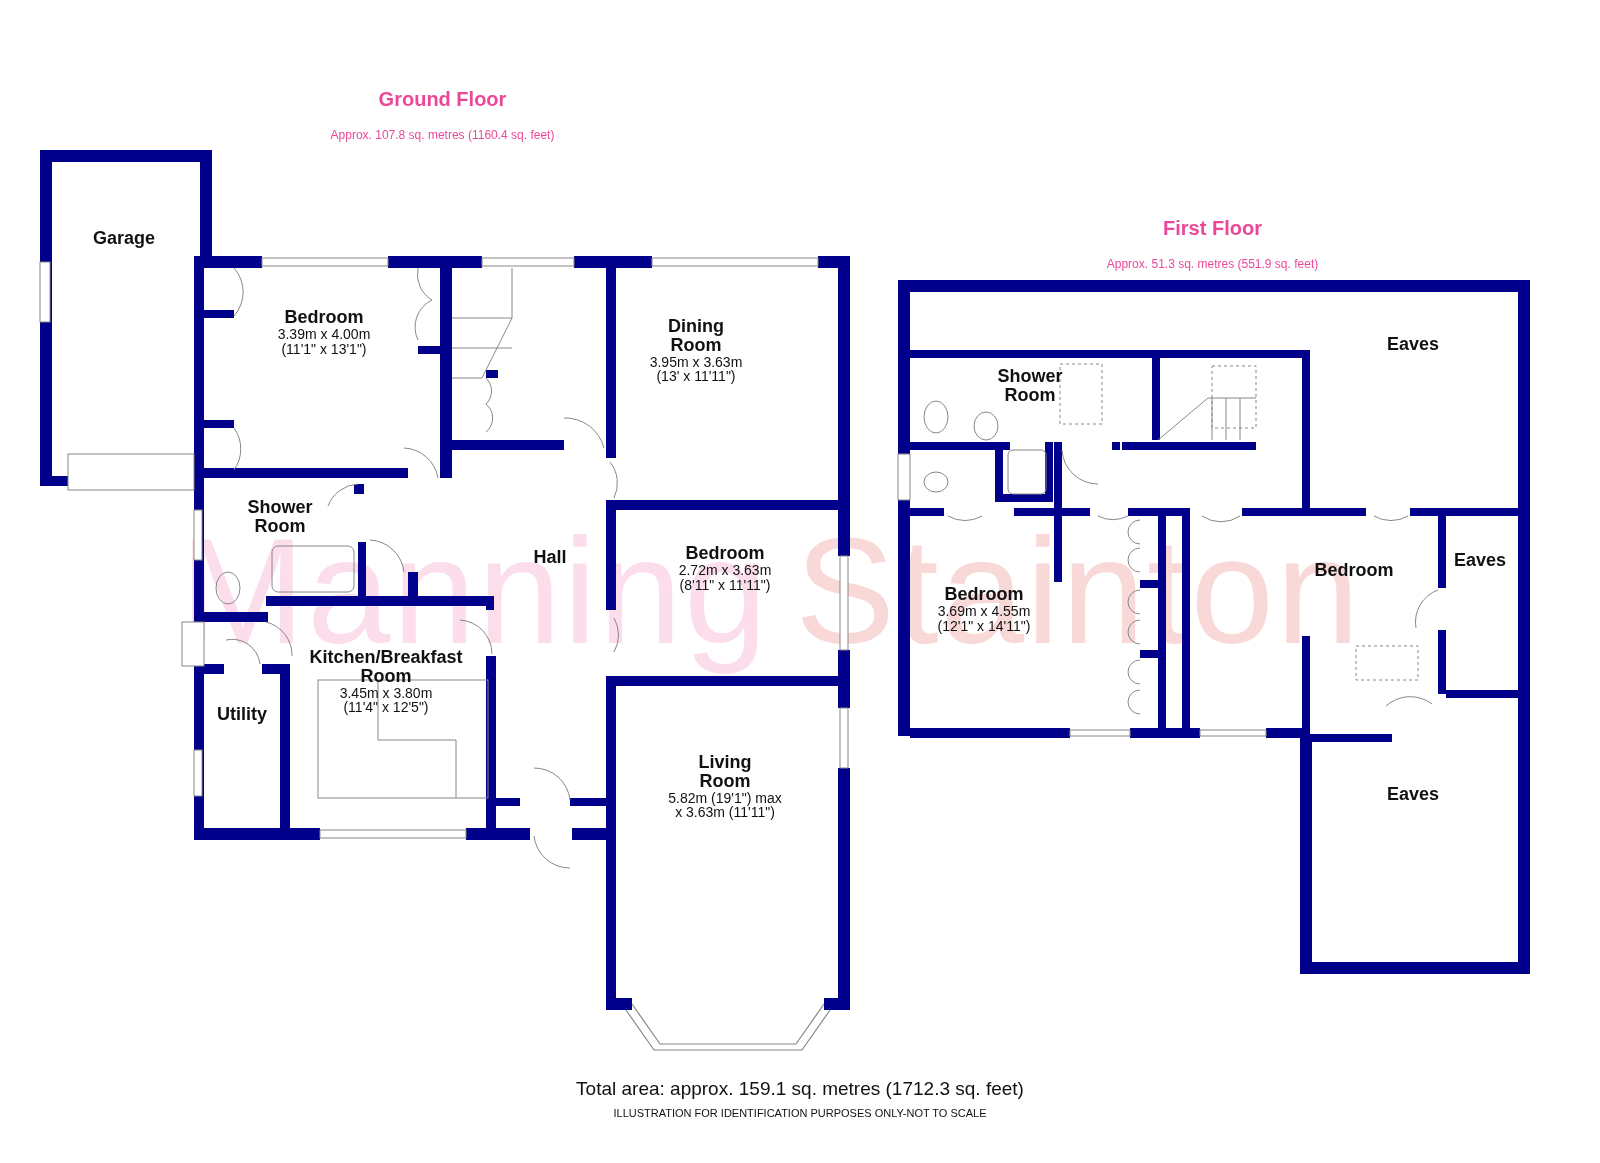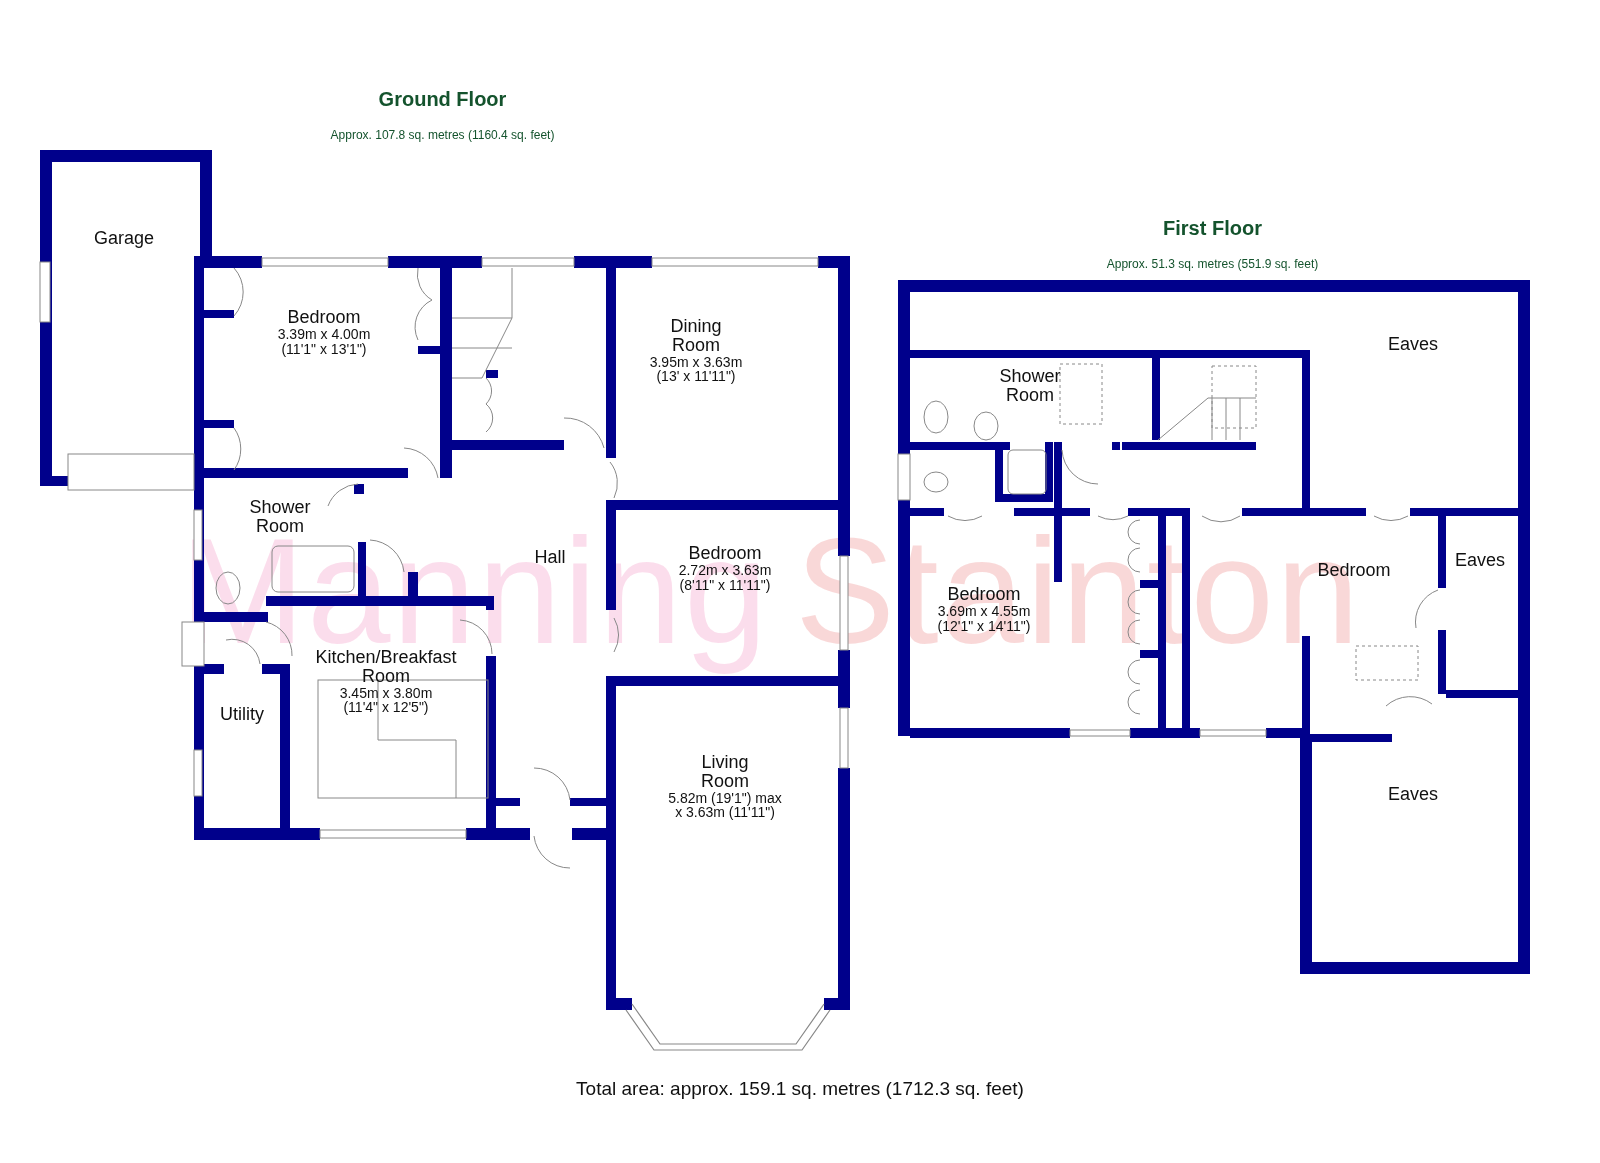--- a/index.html
+++ b/index.html
@@ -1,22 +1,22 @@
 <!DOCTYPE html>
 <html><head>
 <meta charset="utf-8">
 <style>
   html, body { margin: 0; padding: 0; background: #ffffff; }
   body { width: 1600px; height: 1163px; position: relative; overflow: hidden; font-family: "Liberation Sans", sans-serif; }
-  .floor-title { position: absolute; text-align: center; color: #14532d; }
+  .floor-title { position: absolute; text-align: center; color: #ec4899; }
   .floor-title .name { font-weight: bold; font-size: 20px; display: block; }
   .floor-title .area { font-size: 12px; display: block; margin-top: 17px; }
   svg.plan { position: absolute; left: 0; top: 0; }
   .label { position: absolute; text-align: center; color: #111; line-height: 1.05; white-space: nowrap; transform: translateX(-50%); }
-  .label .room { font-weight: normal; font-size: 18px; display: block; }
+  .label .room { font-weight: bold; font-size: 18px; display: block; }
   .label .dim { font-size: 14px; display: block; }
   .watermark { position: absolute; top: 505px; font-size: 150px; font-family: "Liberation Sans", sans-serif; letter-spacing: 2px; opacity: 0.18; white-space: nowrap; }
   .wm1 { left: 180px; color: #ec4899; }
   .wm2 { left: 795px; color: #e03030; }
   .footer { position: absolute; left: 0; width: 1600px; text-align: center; color: #111; }
   .footer.total { top: 1078px; font-size: 19px; }
   .footer.disc { top: 1107px; font-size: 11px; line-height: 1.2; }
 </style>
 </head>
 <body>
@@ -255,13 +255,14 @@
 </div>
 <div class="label" style="left:1480px; top:551px;">
   <span class="room">Eaves</span>
 </div>
 <div class="label" style="left:1413px; top:785px;">
   <span class="room">Eaves</span>
 </div>
 
 <div class="footer total">Total area: approx. 159.1 sq. metres (1712.3 sq. feet)</div>
 <div class="footer disc">
+  <div>ILLUSTRATION FOR IDENTIFICATION PURPOSES ONLY-NOT TO SCALE</div>
 </div>
 
 </body></html>

